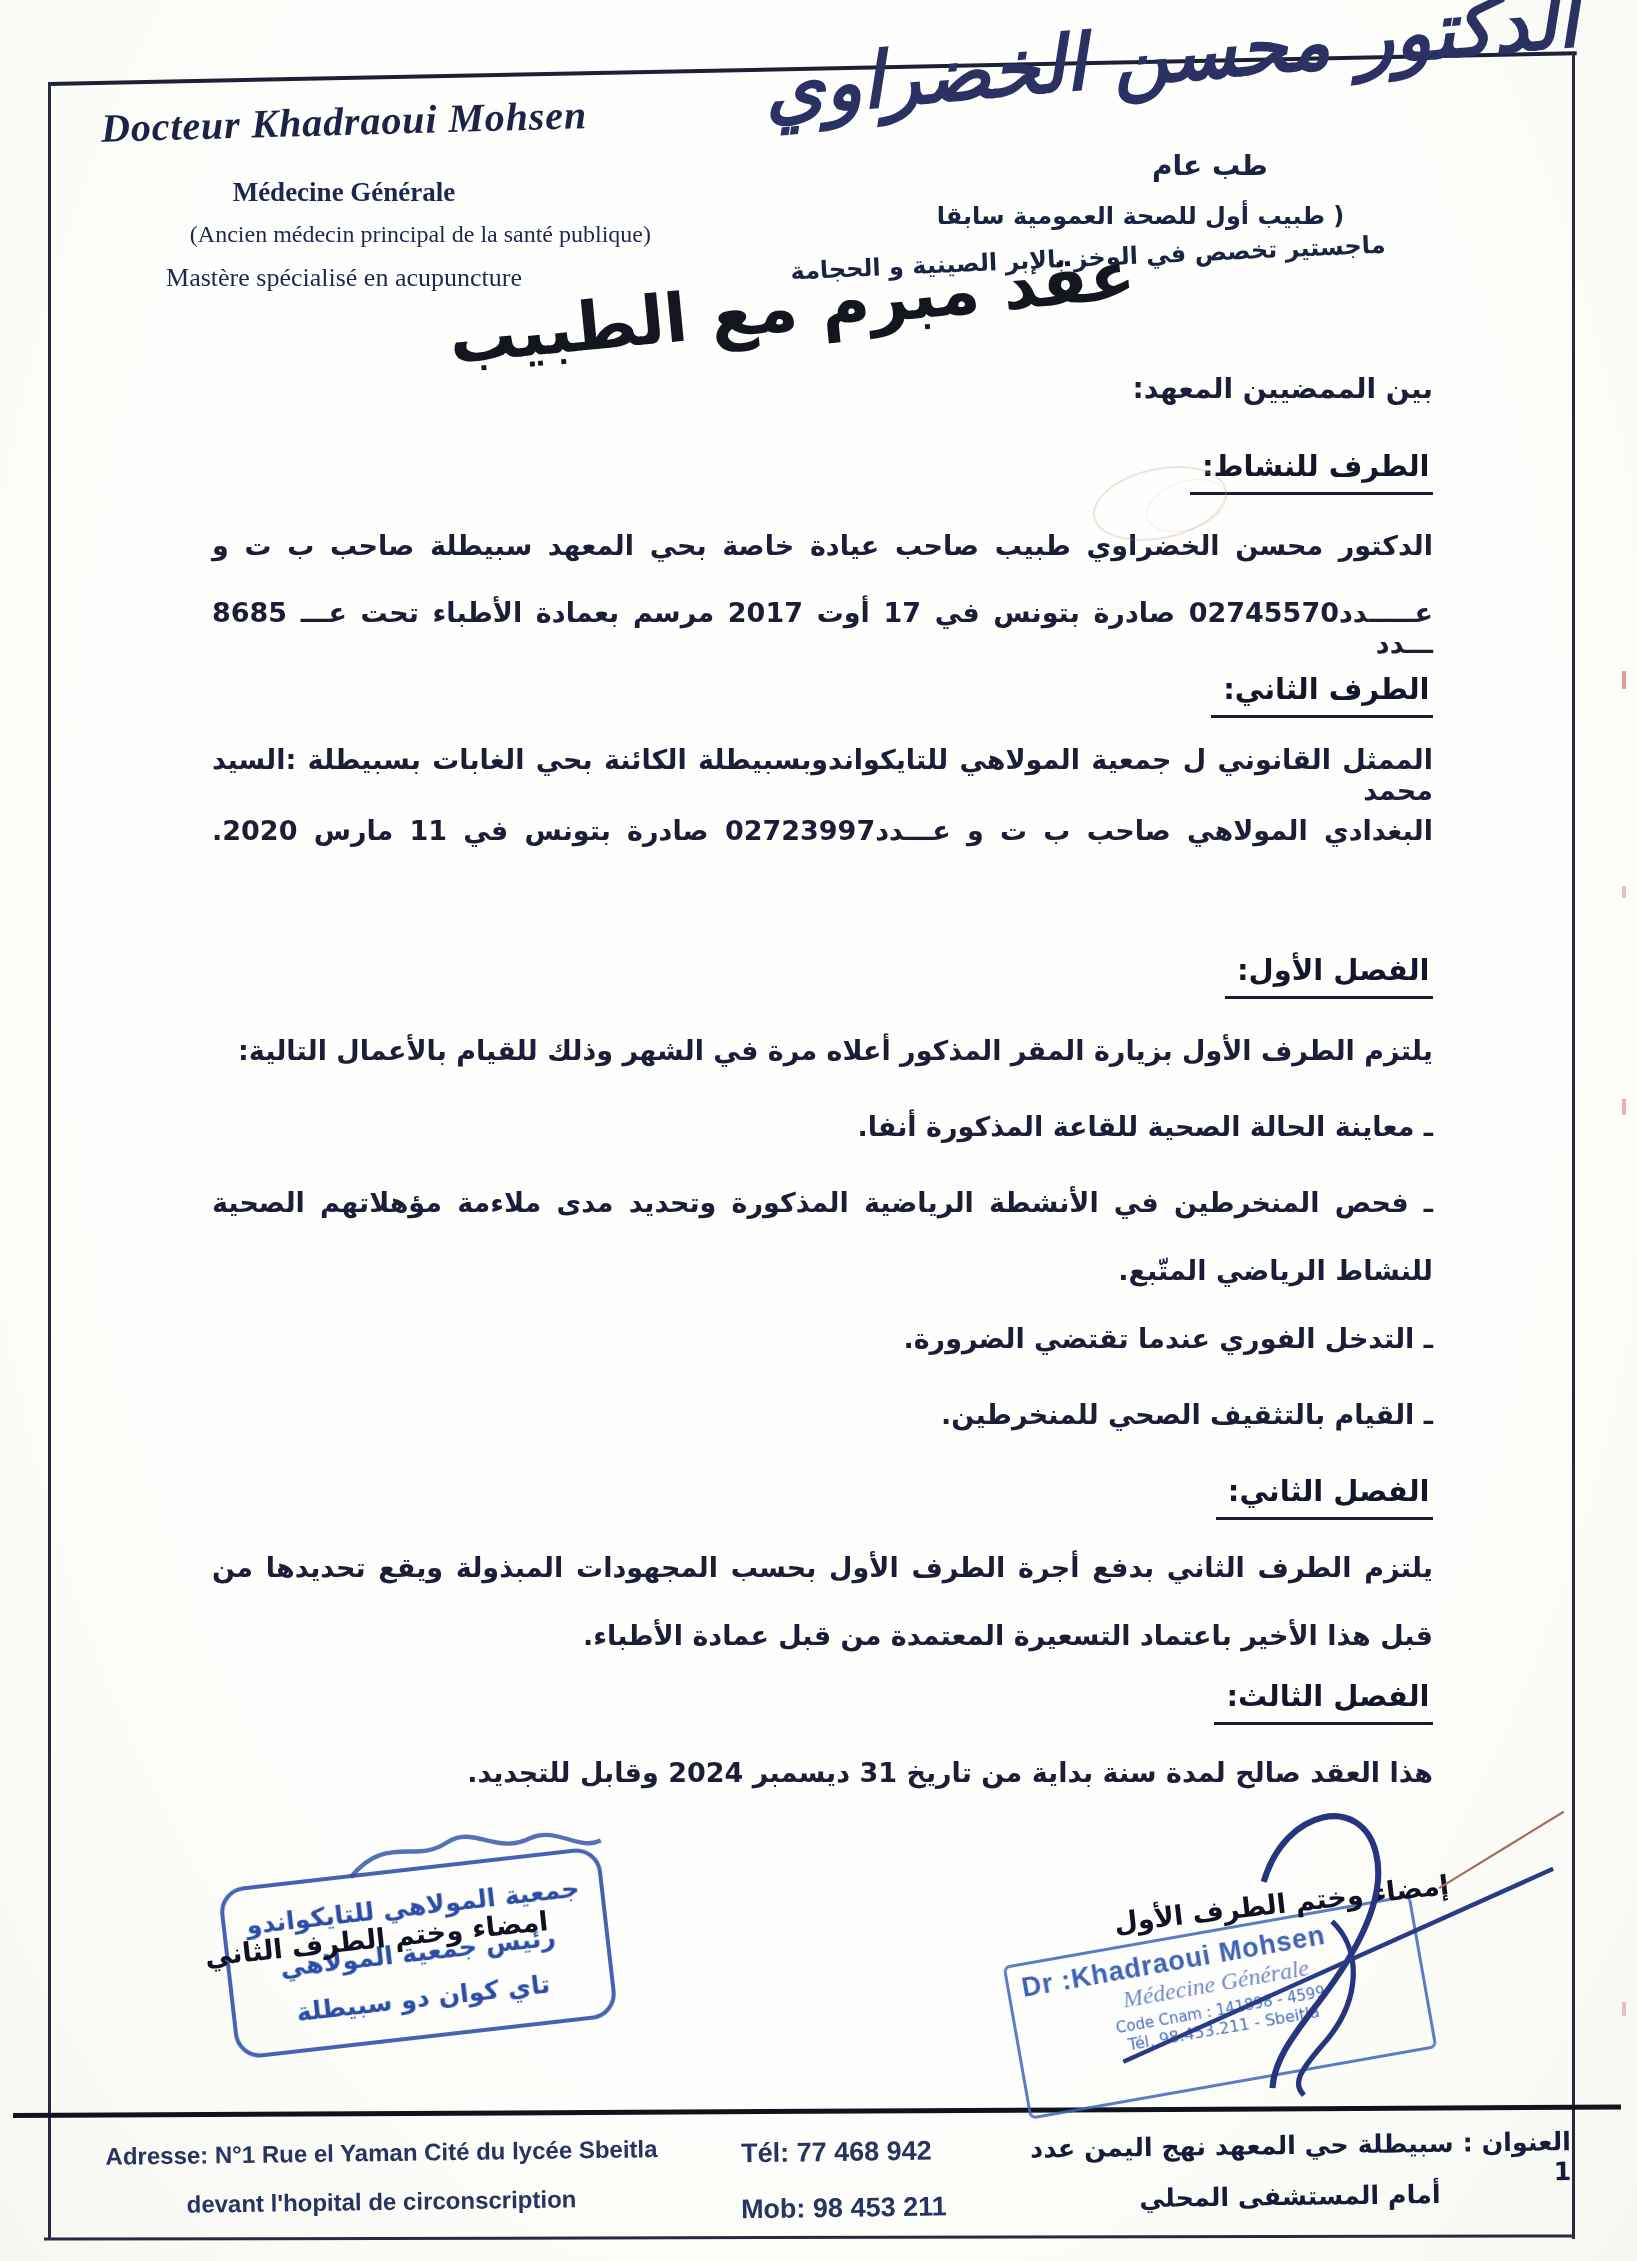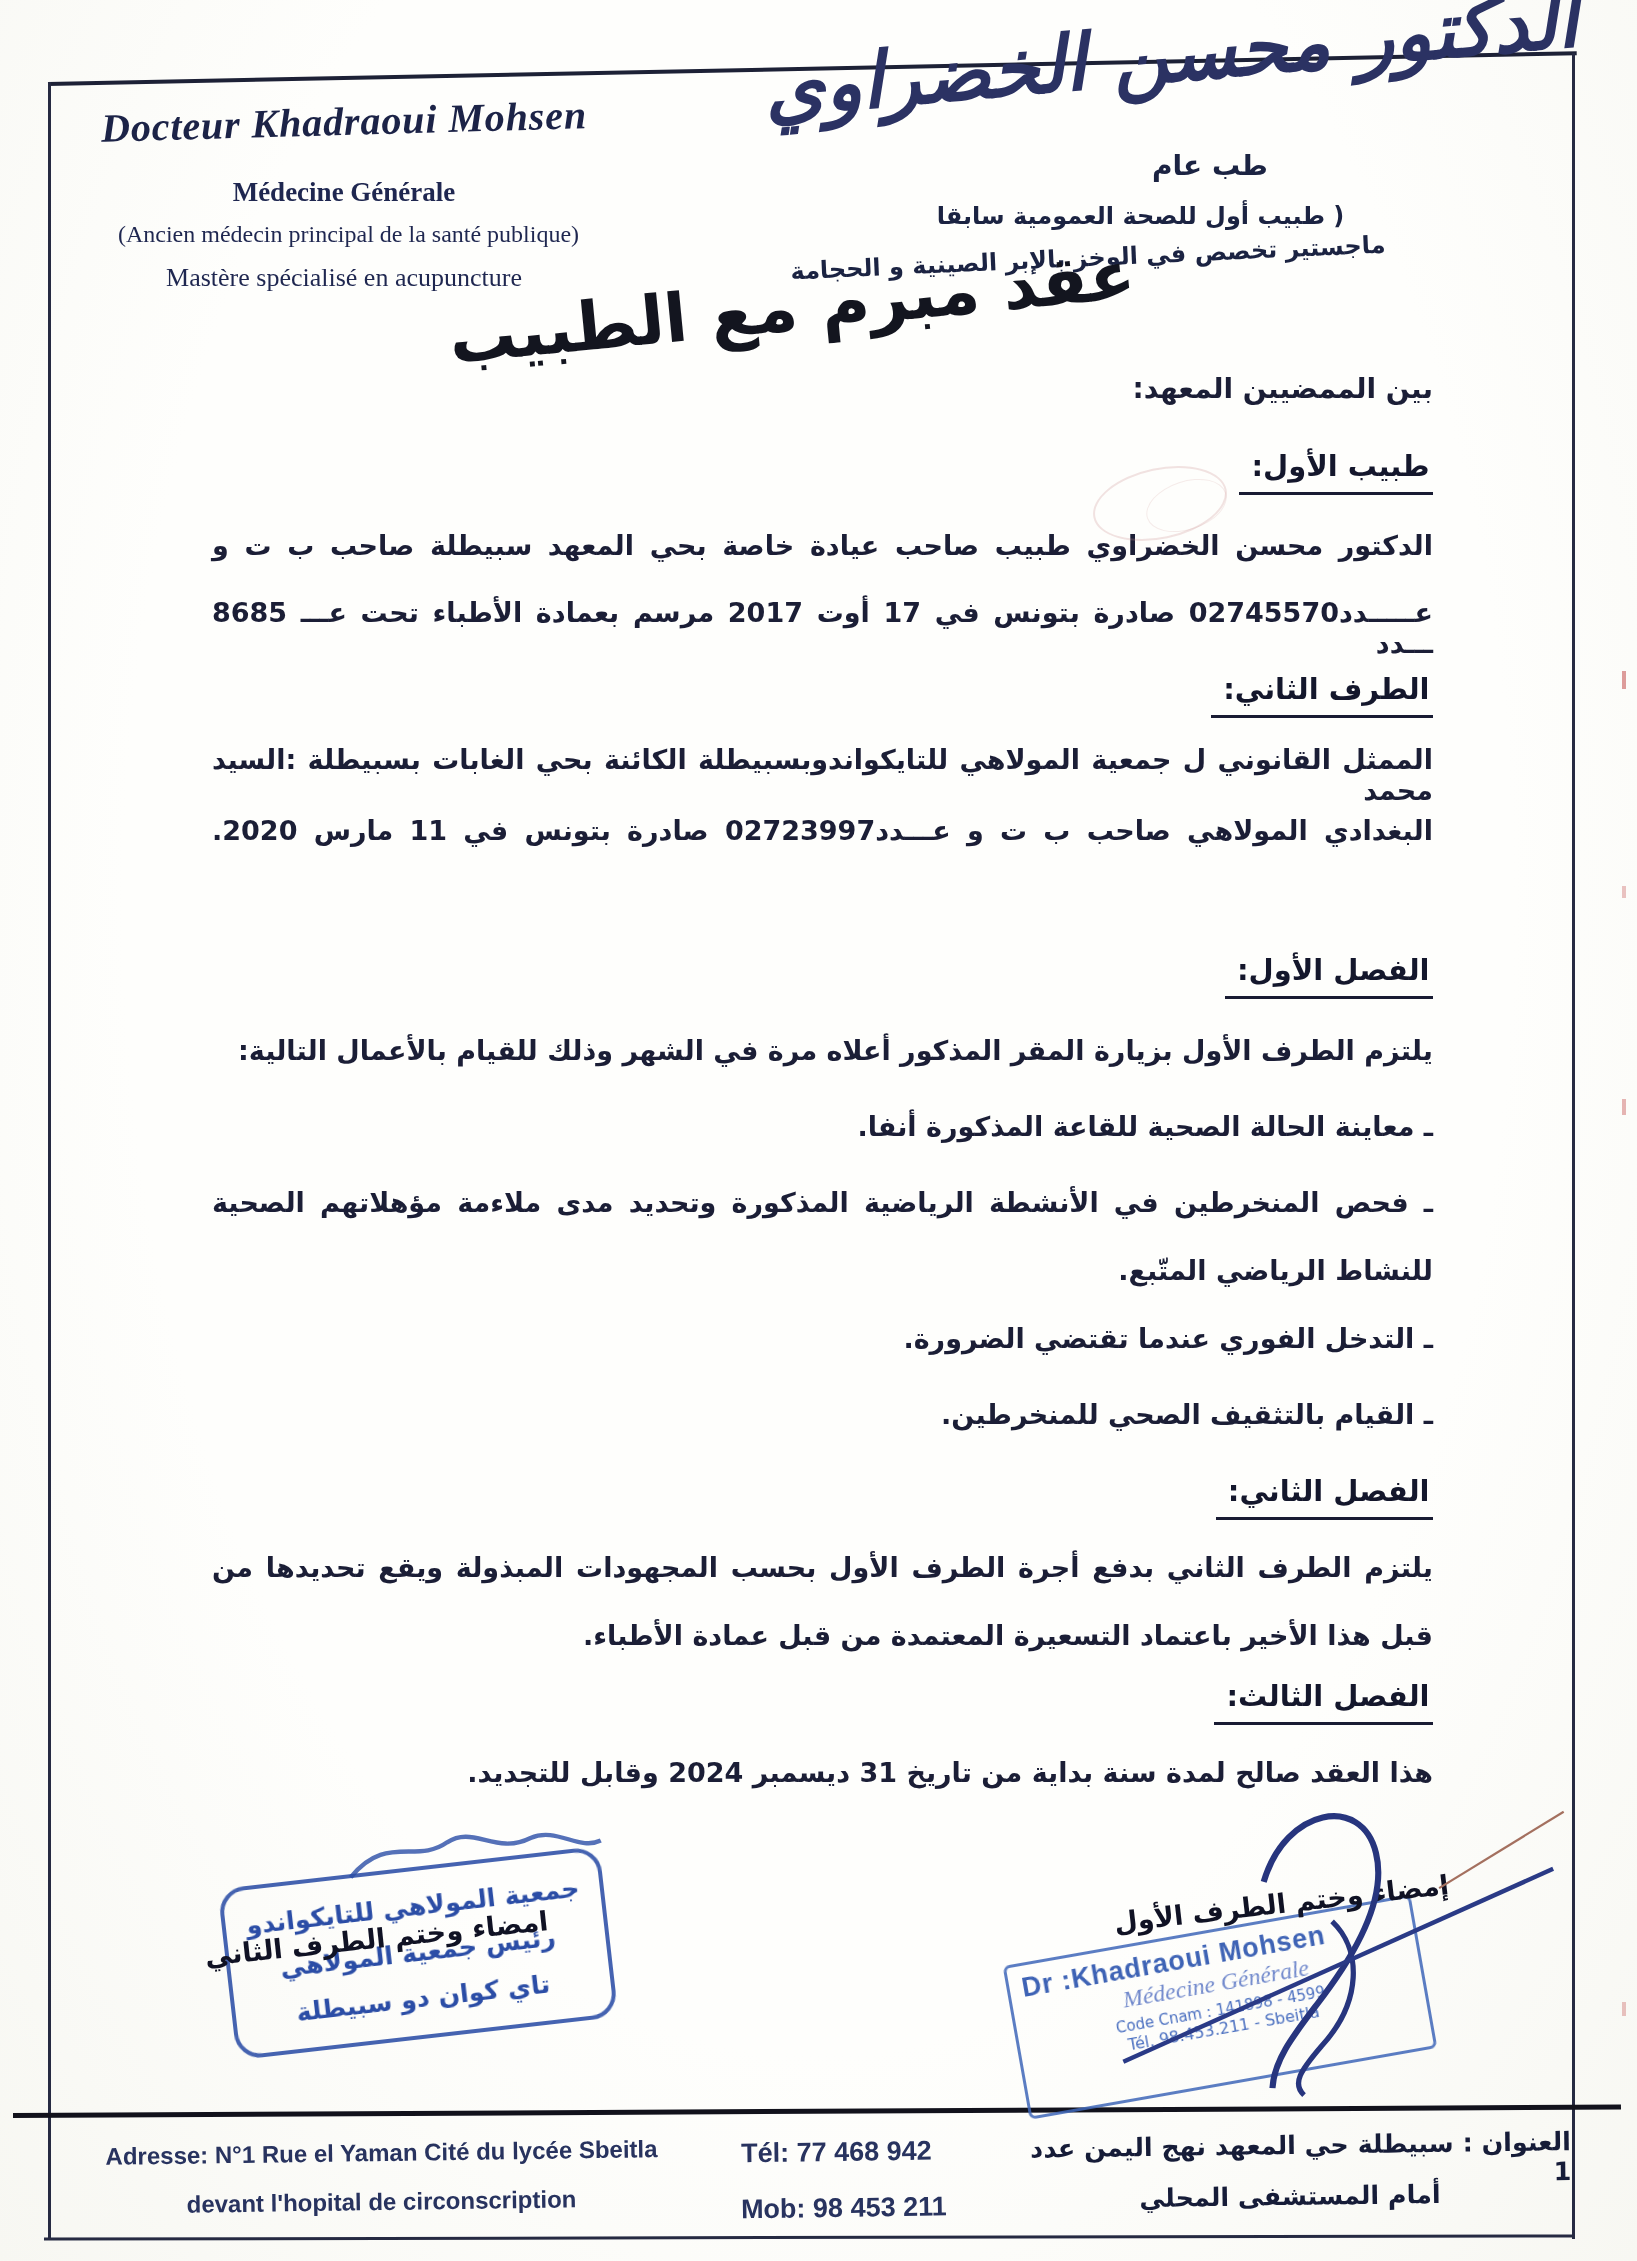--- a/index.html
+++ b/index.html
@@ -11,21 +11,21 @@
   .frame-top{left:48px;top:82px;width:1529px;height:3.5px;background:#1d2136;
              transform:rotate(-1.15deg);transform-origin:left center;}
   .frame-left{left:48px;top:82px;width:2.6px;height:2157px;background:#262a42;}
   .frame-right{left:1572px;top:53px;width:2.6px;height:2186px;background:#262a42;}
   .frame-bottom{left:44px;top:2236px;width:1530px;height:2.6px;background:#262a42;transform:rotate(-0.12deg);}
   
   .fr{font-family:"Liberation Serif","DejaVu Serif",serif;color:#1f2750;text-align:center;}
   .fr-name{left:63px;top:98px;width:562px;font-size:40px;font-weight:bold;font-style:italic;
            letter-spacing:0.9px;transform:rotate(-1.6deg);color:#1c2347;}
   .fr-spec{left:63px;top:177px;width:562px;font-size:27px;font-weight:600;}
-  .fr-former{left:46px;top:221px;width:605px;font-size:24px;}
+  .fr-former{left:46px;top:221px;width:605px;font-size:24px;text-align:right;}
   .fr-master{left:63px;top:263px;width:562px;font-size:26px;}
   
   .ar{direction:rtl;color:#1d2138;}
   .ar-callig{left:838px;top:7px;width:741px;text-align:center;font-size:77px;font-weight:700;
              font-style:italic;color:#2b3263;transform:rotate(-5deg);white-space:nowrap;}
   .ar-spec{left:1005px;top:149px;width:263px;font-size:28px;font-weight:bold;color:#1b2342;}
   .ar-former{left:873px;top:202px;width:535px;text-align:center;font-size:24px;font-weight:bold;color:#1b2342;}
   .ar-master{left:750px;top:244px;width:676px;text-align:center;font-size:24px;font-weight:bold;
              color:#1b2342;transform:rotate(-2.6deg);white-space:nowrap;}
   
@@ -91,21 +91,21 @@
 
   <div class="abs ar ar-callig">الدكتور محسن الخضراوي</div>
   <div class="abs ar ar-spec">طب عام</div>
   <div class="abs ar ar-former">( طبيب أول للصحة العمومية سابقا</div>
   <div class="abs ar ar-master">ماجستير تخصص في الوخز بالإبر الصينية و الحجامة</div>
 
   <div class="abs ar title">عقد مبرم مع الطبيب</div>
 
   <div class="abs ar line bold" style="top:372px;font-size:28px;">بين الممضيين المعهد:</div>
 
-  <div class="abs ar head-u" style="top:449px;">طبيب الأول:</div>
+  <div class="abs ar head-u" style="top:449px;">الطرف للنشاط:</div>
   <div class="abs ar stretch" style="top:530px;">الدكتور محسن الخضراوي طبيب صاحب عيادة خاصة  بحي المعهد سبيطلة صاحب ب ت و</div>
   <div class="abs ar stretch" style="top:597px;">عـــــدد02745570 صادرة بتونس في 17 أوت 2017 مرسم بعمادة الأطباء تحت عـــ 8685 ـــدد</div>
 
   <div class="abs ar head-u" style="top:672px;">الطرف الثاني:</div>
   <div class="abs ar stretch bold" style="top:744px;">الممثل القانوني ل جمعية المولاهي للتايكواندوبسبيطلة الكائنة بحي الغابات بسبيطلة :السيد محمد</div>
   <div class="abs ar stretch" style="top:815px;"><span class="bold">البغدادي المولاهي</span><span> صاحب ب ت و عـــدد02723997 صادرة بتونس في 11 مارس 2020.</span></div>
 
 
   <div class="abs ar head-u" style="top:953px;">الفصل الأول:</div>
   <div class="abs ar line" style="top:1035px;">يلتزم الطرف الأول بزيارة المقر المذكور أعلاه مرة في الشهر وذلك للقيام بالأعمال التالية:</div>

